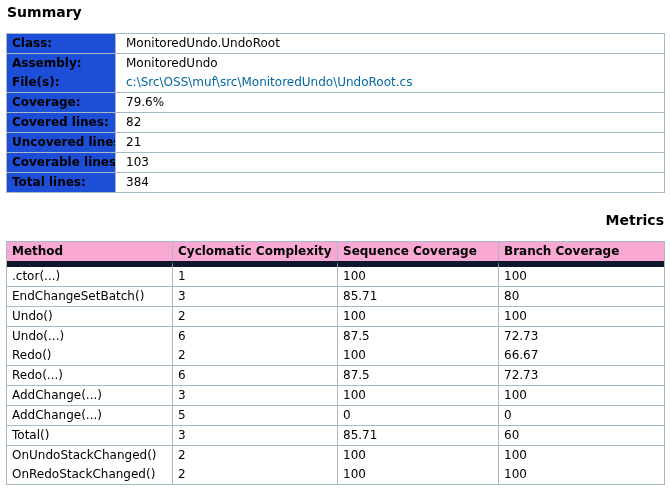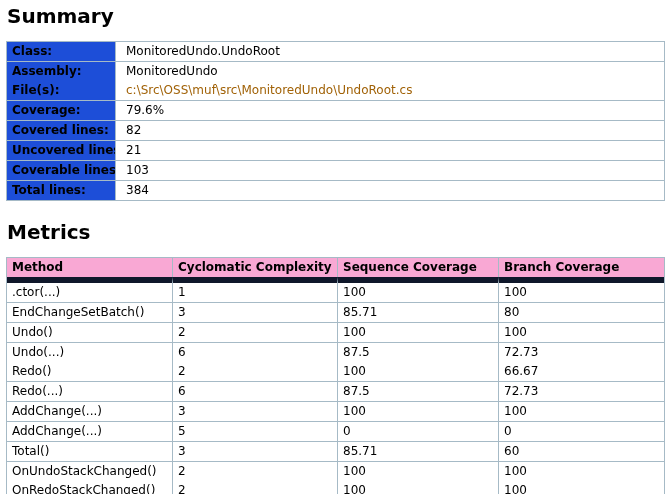--- a/index.html
+++ b/index.html
@@ -9,27 +9,28 @@
   }
   body {
     font-family: "DejaVu Sans", "Liberation Sans", sans-serif;
     font-size: 12px;
     color: #000000;
     padding: 4px 6px;
     width: 670px;
     box-sizing: border-box;
   }
   h2 {
-    font-size: 20px;
+    font-size: 14px;
     font-weight: bold;
     margin: 0 0 13px 1px;
     color: #000000;
   }
   h2.second {
     margin-top: 19px;
+    text-align: right;
   }
   table {
     border-collapse: separate;
     border-spacing: 0;
     border: 1px solid #a6bac6;
     width: 657px;
     table-layout: fixed;
   }
   table.summary { margin-bottom: 19px; }
   td, th {
@@ -50,21 +51,21 @@
   table.summary td.label {
     background: #1d4ed8;
     font-weight: bold;
   }
   table.summary td.value { padding-left: 10px; }
   table.metrics th {
     background: #f9a8d4;
     font-weight: bold;
   }
   .link {
-    color: #a16207;
+    color: #0369a1;
     cursor: pointer;
   }
 </style>
 </head>
 <body>
 
 <div>
 
   <h2>Summary</h2>
 

